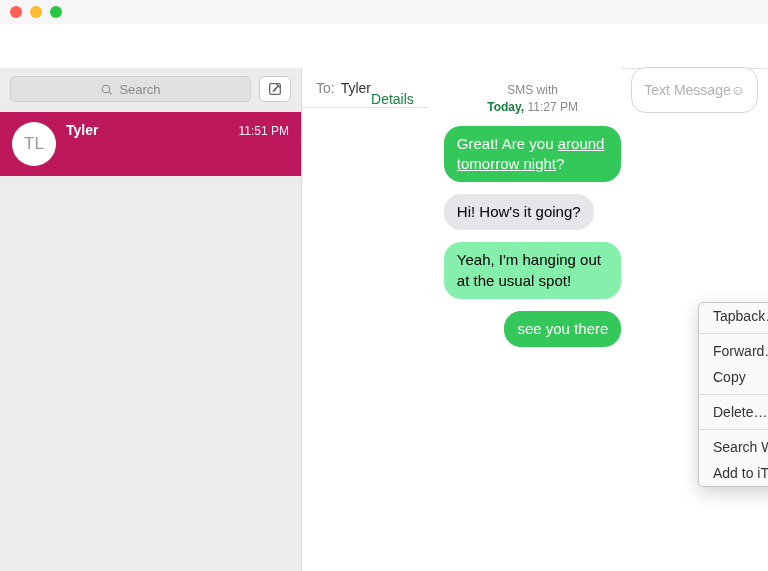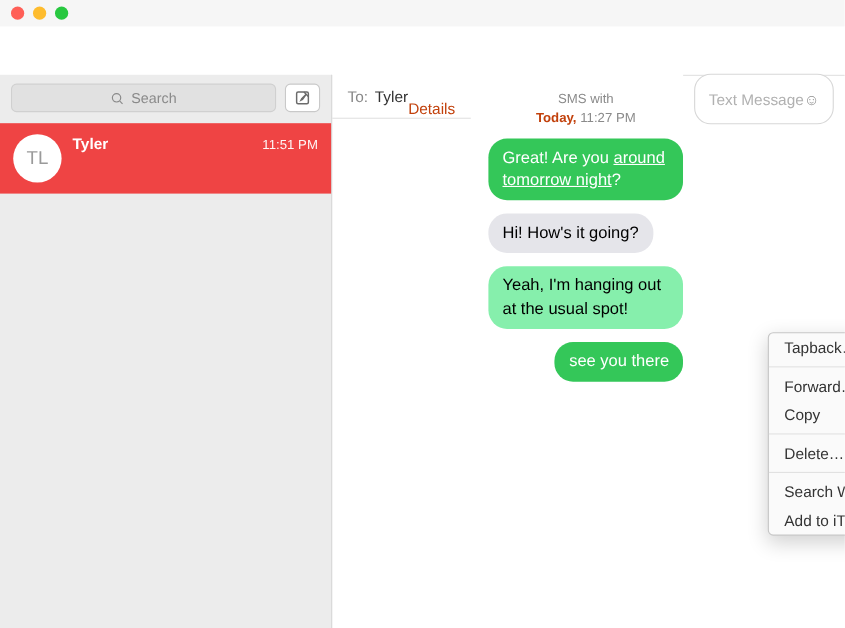--- a/index.html
+++ b/index.html
@@ -9,35 +9,35 @@
   .tl-dot { width:12px; height:12px; border-radius:50%; }
   .tl-red { background:#ff5f57; }
   .tl-yellow { background:#febc2e; }
   .tl-green { background:#28c840; }
   .body { flex:1; display:flex; min-height:0; }
   .sidebar { width:302px; background:#ececec; display:flex; flex-direction:column; border-right:1px solid #d9d9d9; }
   .sidebar-top { display:flex; align-items:center; gap:8px; padding:8px 10px 10px 10px; }
   .search { flex:1; height:26px; background:#e1e1e1; border:1px solid #d0d0d0; border-radius:5px; display:flex; align-items:center; justify-content:center; color:#8a8a8a; font-size:13px; gap:6px; }
   .compose { width:32px; height:26px; background:#fff; border:1px solid #c9c9c9; border-radius:5px; display:flex; align-items:center; justify-content:center; color:#6b6b6b; }
   .compose svg { width:16px; height:16px; }
-  .conv-item { display:flex; align-items:flex-start; padding:10px 12px; gap:10px; background:#ef4444; color:#fff; }
+  .conv-item { display:flex; align-items:flex-start; padding:10px 12px; gap:10px; background:#be185d; color:#fff; }
   .avatar { width:44px; height:44px; border-radius:50%; background:#fff; color:#9a9a9a; display:flex; align-items:center; justify-content:center; font-size:17px; font-weight:500; }
   .conv-text { flex:1; min-width:0; }
   .conv-head { display:flex; justify-content:space-between; align-items:baseline; }
   .conv-name { font-size:14px; font-weight:600; }
   .conv-time { font-size:12px; opacity:0.95; }
   .conv-preview { font-size:13px; opacity:0.95; margin-top:2px; white-space:nowrap; overflow:hidden; text-overflow:ellipsis; }
   .main { flex:1; display:flex; flex-direction:row; position:relative; }
   .chat-header { height:40px; border-bottom:1px solid #e2e2e2; display:flex; align-items:center; padding:0 14px; font-size:14px; color:#333; }
   .chat-header .to-label { color:#888; margin-right:6px; }
   .chat-header .spacer { flex:1; }
-  .details { color:#c2410c; font-size:14px;margin-top:23px; }
+  .details { color:#15803d; font-size:14px;margin-top:23px; }
   .thread { flex:1; position:relative; padding:14px 0 0 16px; overflow:hidden; }
   .status-center { text-align:center; font-size:12px; color:#8a8a8a; line-height:1.4; margin-bottom:10px; }
-  .status-center .bold { font-weight:600; color:#c2410c; }
+  .status-center .bold { font-weight:600; color:#15803d; }
   .row { display:flex; margin-bottom:12px; }
   .row.left { justify-content:flex-start; }
   .row.right { justify-content:flex-end; }
   .bubble { max-width:300px; padding:8px 13px; border-radius:17px; font-size:15px; line-height:1.35; position:relative; word-wrap:break-word; }
   .bubble.grey { background:#e5e5ea; color:#000; }
   .bubble.grey-dark { background:#86efac; color:#000; }
   .bubble.green { background:#34c759; color:#fff; }
   .bubble.green2 { background:#34c759; color:#fff; }
   .underline { text-decoration: underline; }
   .context-menu { position:absolute; left:396px; top:234px; width:244px; background:#fafafa; border:1px solid #c6c6c6; border-radius:5px; box-shadow:0 6px 18px rgba(0,0,0,0.18); font-size:14px; color:#333; z-index:10; }

